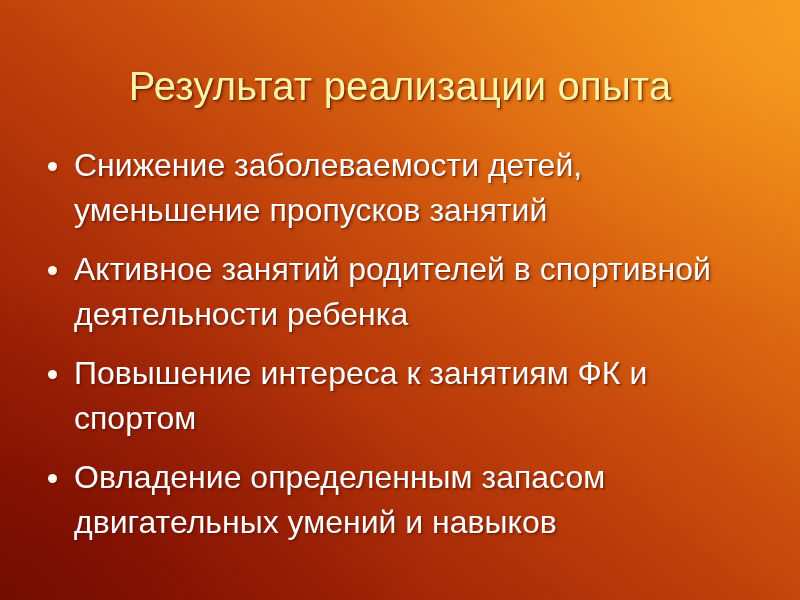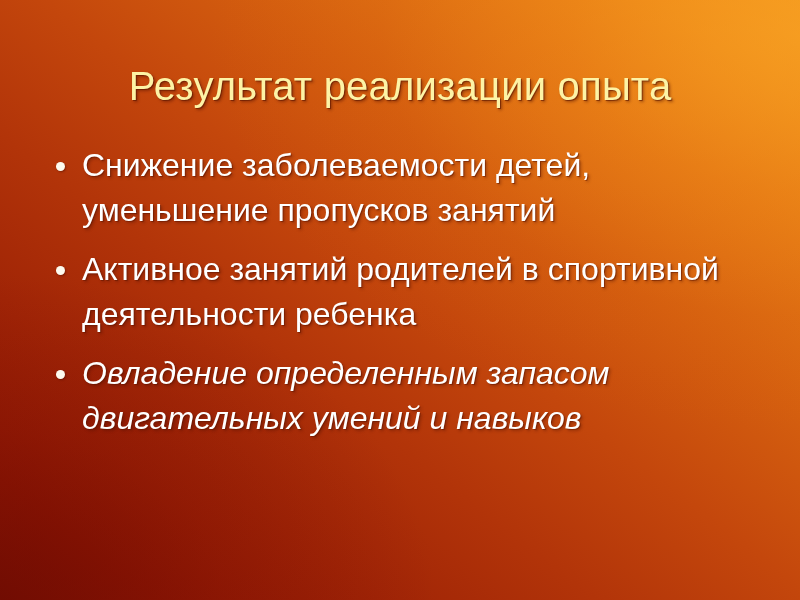--- a/index.html
+++ b/index.html
@@ -81,21 +81,21 @@
     letter-spacing: 0.2px;
     text-shadow:
       1px 1px 0 rgba(90,20,0,0.55),
       2px 2px 3px rgba(70,12,0,0.45);
     white-space: nowrap;
   }
 
   
   #bullet-list {
     position: absolute;
-    left: 48px;
+    left: 40px;
     right: 24px;
     top: 143px;
     margin: 0;
     padding: 0;
     list-style: none;
   }
 
   .bullet-item {
     position: relative;
     padding-left: 34px;
@@ -103,21 +103,20 @@
     font-size: 32px;
     line-height: 45px;
     color: #ffffff;
     text-shadow:
       1px 1px 0 rgba(95,22,2,0.50),
       2px 2px 3px rgba(70,12,0,0.38);
   }
 
   .bullet-item:last-child {
     margin-bottom: 0;
-    font-style: italic;
   }
 
   .bullet-marker {
     position: absolute;
     left: 8px;
     top: 19px;
     width: 9px;
     height: 9px;
     border-radius: 50%;
     background: #fdfbef;
@@ -146,20 +145,24 @@
       <li class="bullet-item">
         <span class="bullet-marker"></span>
         <span class="bullet-text">Снижение заболеваемости детей, уменьшение пропусков занятий</span>
       </li>
 
       <li class="bullet-item">
         <span class="bullet-marker"></span>
         <span class="bullet-text">Активное занятий родителей в спортивной деятельности ребенка</span>
       </li>
 
+      <li class="bullet-item">
+        <span class="bullet-marker"></span>
+        <span class="bullet-text">Повышение интереса к занятиям ФК и спортом</span>
+      </li>
 
       <li class="bullet-item">
         <span class="bullet-marker"></span>
         <span class="bullet-text">Овладение определенным запасом двигательных умений и навыков</span>
       </li>
 
     </ul>
 
   </div>
 </div>

